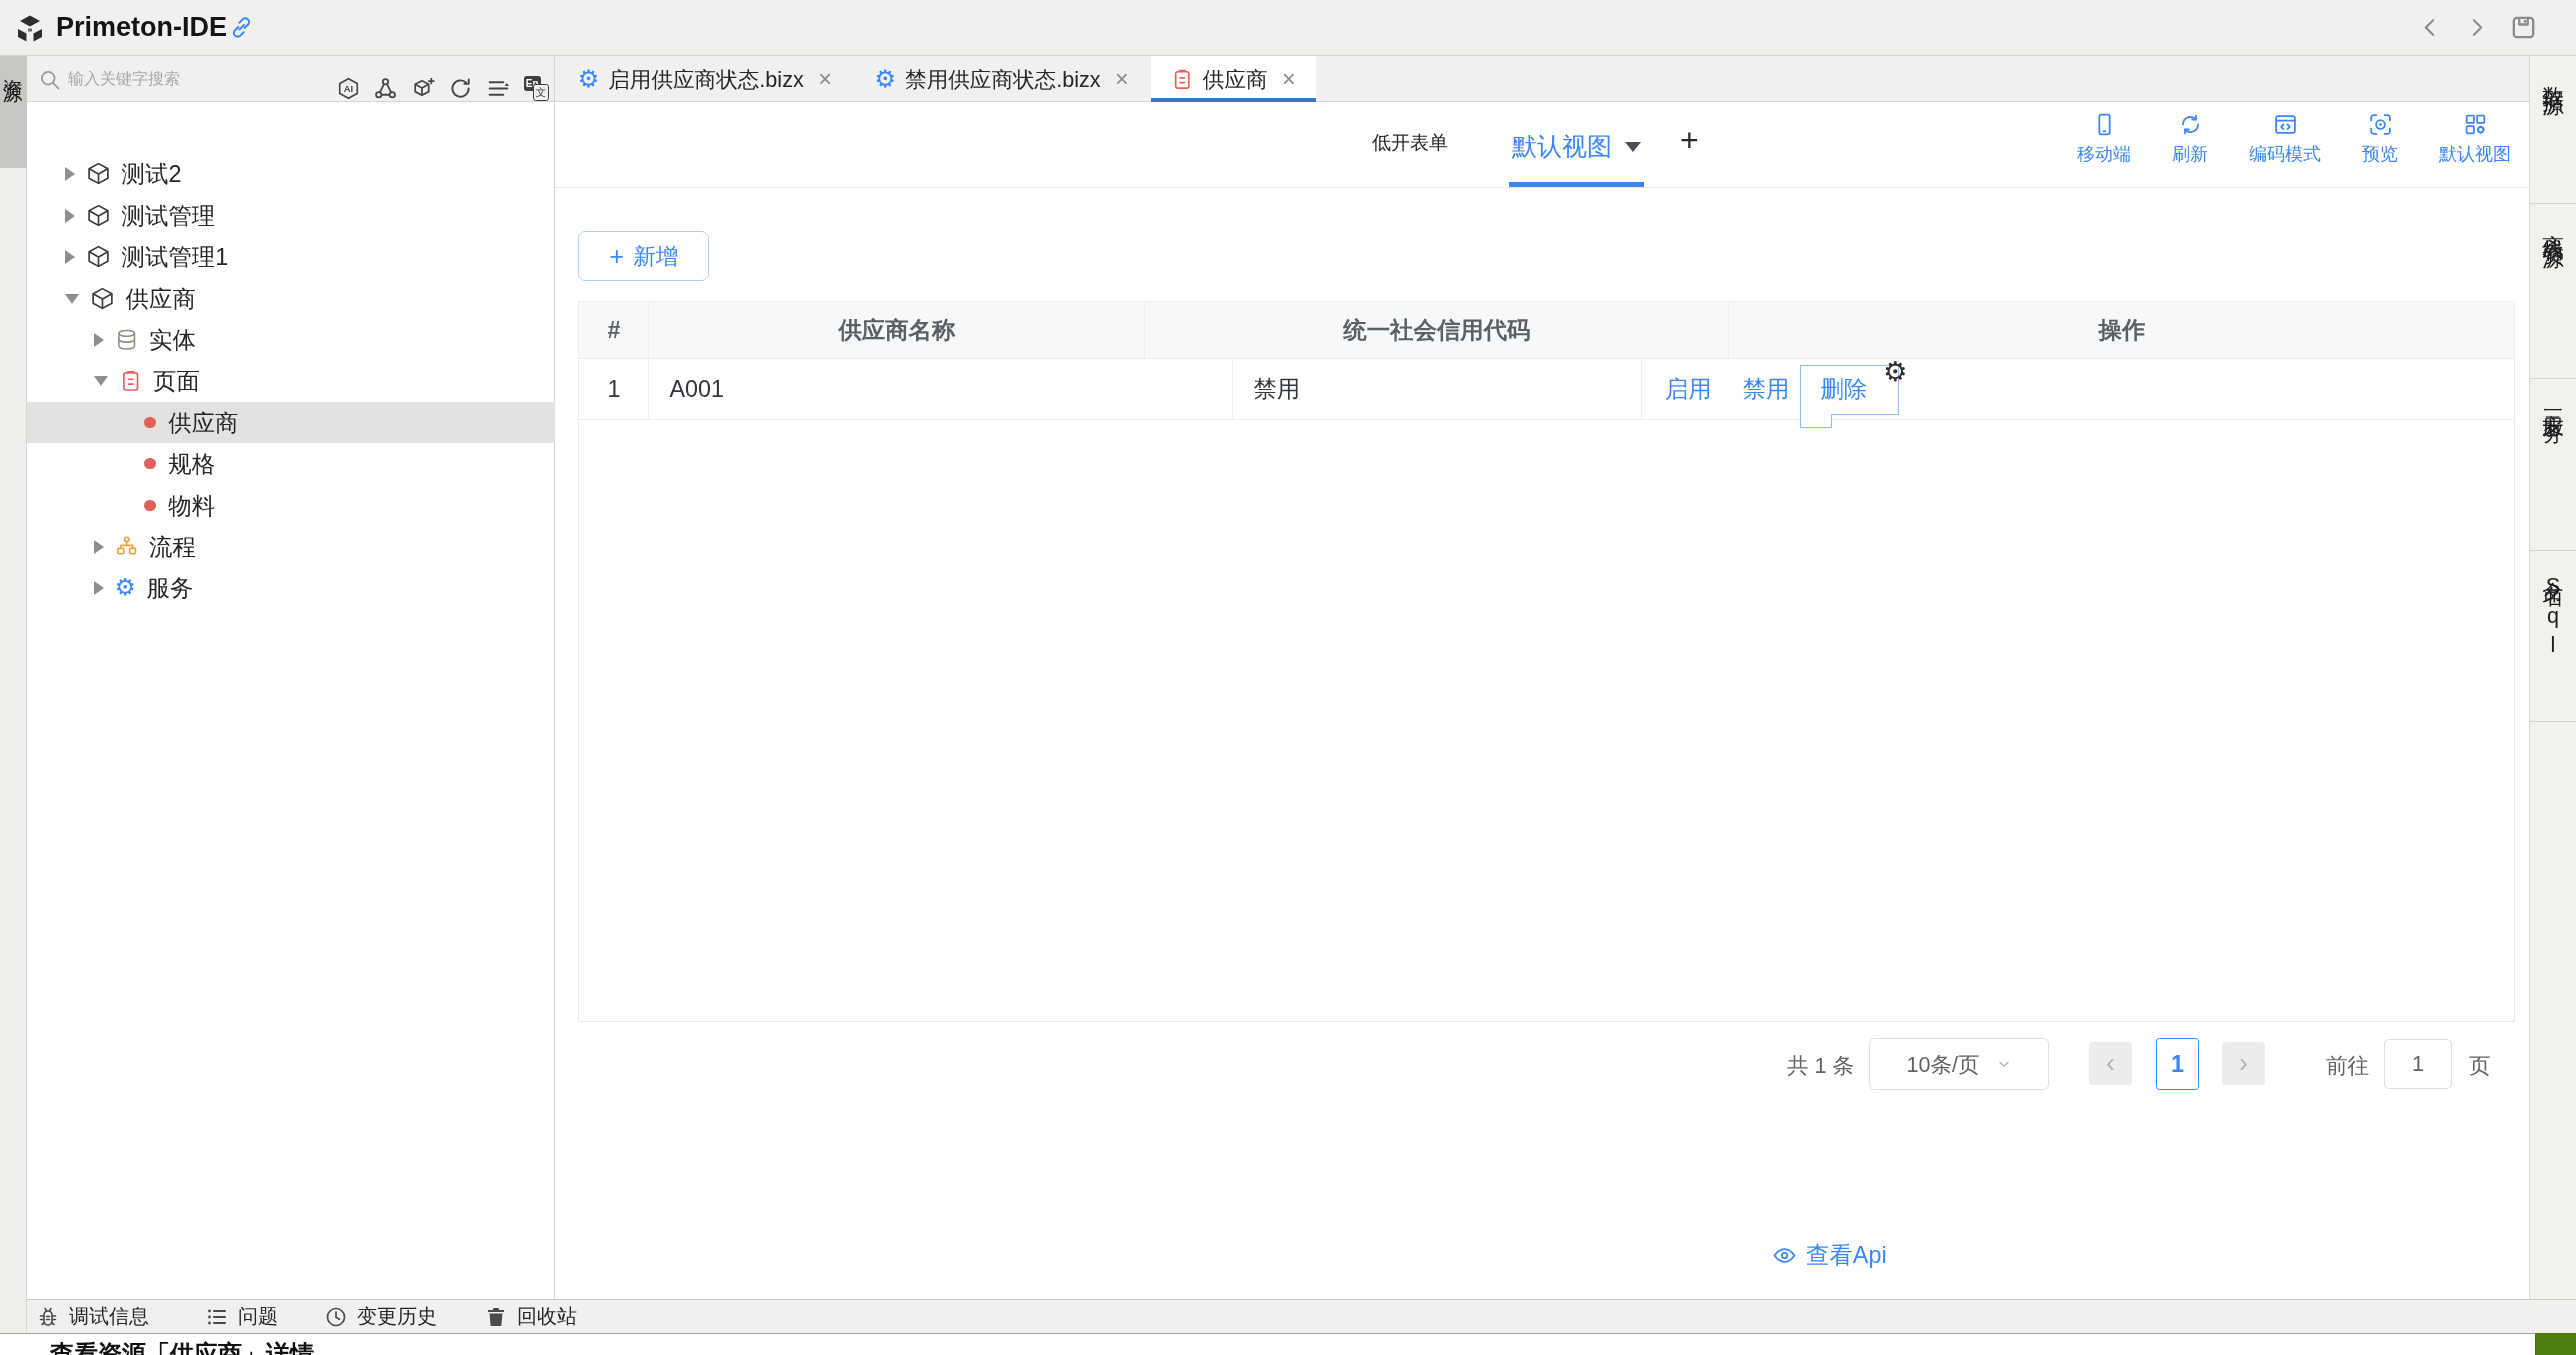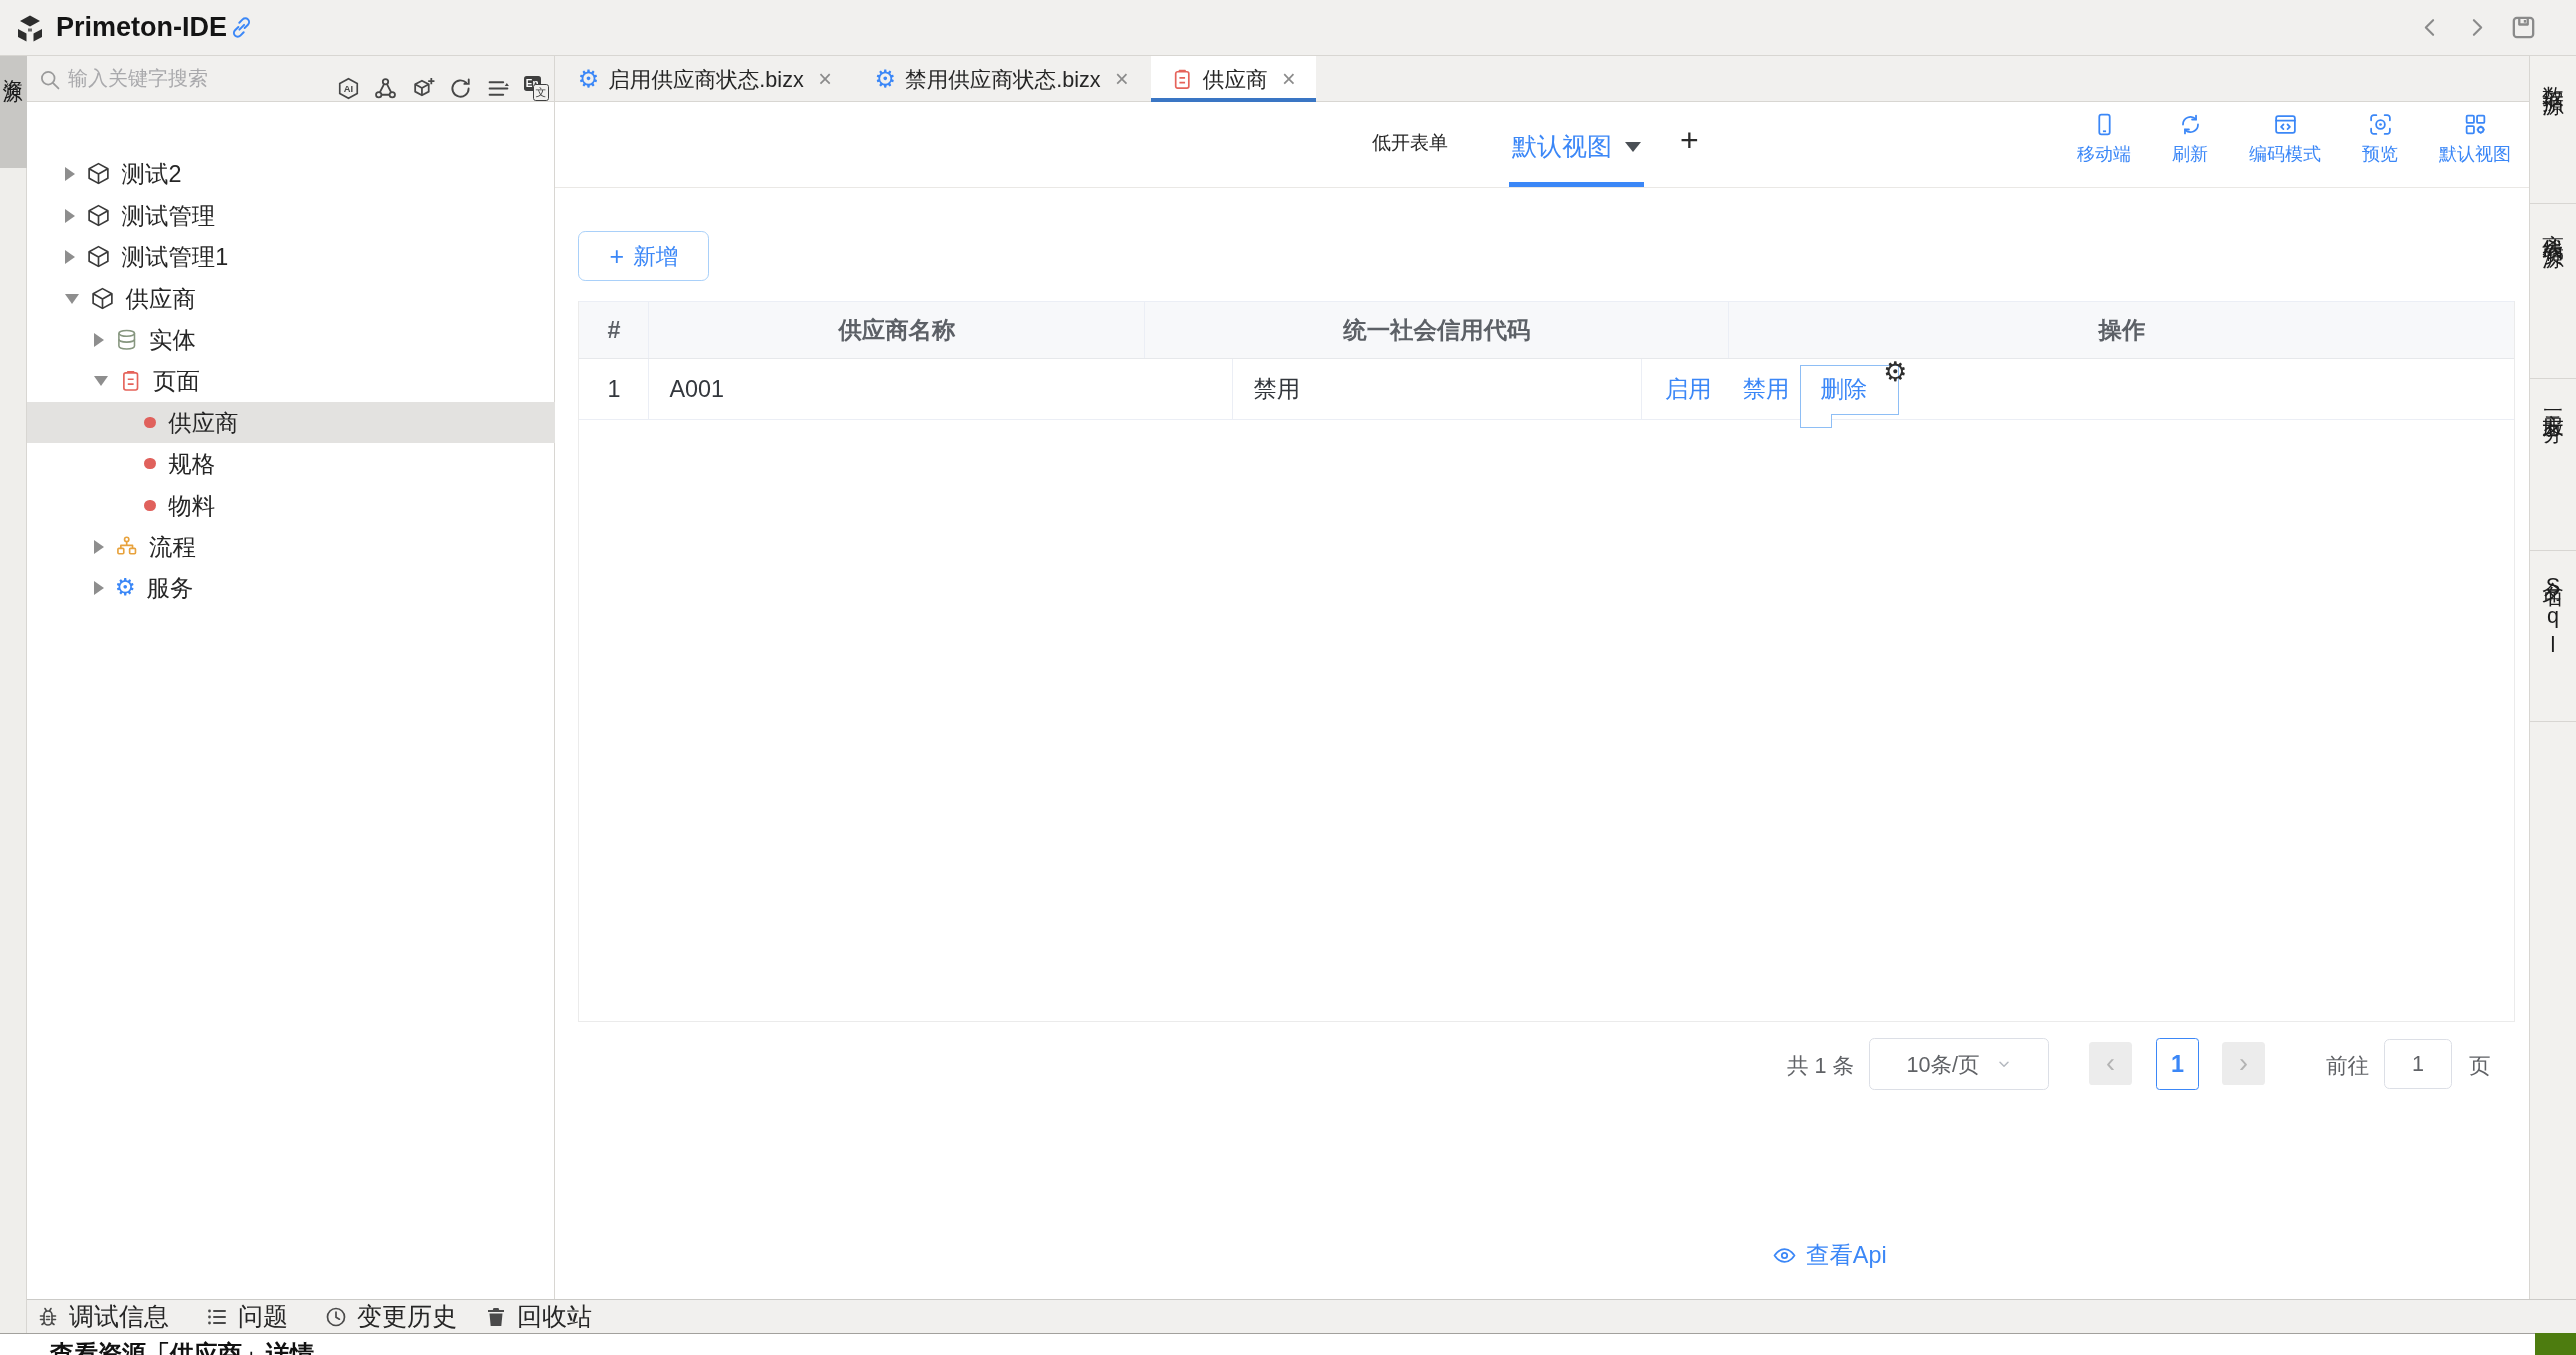--- a/index.html
+++ b/index.html
@@ -19,21 +19,21 @@
 
   
   .left-rail { position:absolute; left:0; top:56px; width:27px; height:1277px; background:#efeeeb; border-right:0.9px solid #d8d6d2; }
   .lr-tab { position:absolute; left:0; top:0; width:27px; height:112px; background:#c8c7c4; display:flex; justify-content:center; padding-top:7.2px; }
   .vtext { writing-mode:vertical-lr; text-orientation:upright; letter-spacing:3.6px; font-size:20px; color:#1c1c1c; }
 
   
   .sidebar { position:absolute; left:27px; top:56px; width:528px; height:1243px; background:#fff; border-right:0.9px solid #d8d6d2; }
   .search-row { position:absolute; left:0; top:0; width:100%; height:46px; background:#f1f0ee; border-bottom:0.9px solid #d8d6d2; }
   .search-ic { position:absolute; left:10.8px; top:11.7px; color:#9a9a9a; }
-  .search-input { position:absolute; left:41px; top:0; width:270px; height:45px; border:none; outline:none; background:transparent; font-size:20px; color:#444; font-family:Liberation Serif, serif; }
+  .search-input { position:absolute; left:41px; top:0; width:270px; height:45px; border:none; outline:none; background:transparent; font-size:16px; color:#444; font-family:Liberation Serif, serif; }
   .search-input::placeholder { color:#a9a9ac; }
   .srch-icons { position:absolute; right:5.4px; top:0; height:45px; display:flex; align-items:flex-end; gap:12.6px; color:#474747; }
   .srch-icons .ic { width:25px; height:25px; display:flex; align-items:center; justify-content:center; cursor:pointer; }
   .en-ic { position:relative; width:27px; height:27px; }
   .en-a { position:absolute; left:0; top:0; width:17px; height:15.3px; background:#3f3f3f; border-radius:2.7px; color:#fff; font-size:10px; font-weight:bold; display:flex; align-items:center; justify-content:center; }
   .en-b { position:absolute; right:0; bottom:0; width:15.3px; height:17px; border:1.8px solid #3f3f3f; border-radius:2.7px; background:#f1f0ee; color:#3f3f3f; font-size:10.8px; display:flex; align-items:center; justify-content:center; }
 
   .tree { position:absolute; left:0; top:46px; width:100%; }
   .trow { position:absolute; left:0; width:528px; height:41px; display:flex; align-items:center; cursor:pointer; }
   .trow.sel { background:#e3e2e0; }
@@ -94,21 +94,21 @@
   .api-link { position:absolute; left:1217px; top:1051px; display:flex; align-items:center; gap:9px; color:#3b87f7; font-size:23.4px; cursor:pointer; }
 
   
   .right-rail { position:absolute; left:2529px; top:56px; width:47px; height:1243px; background:#f2f1ee; border-left:0.9px solid #d8d6d2; }
   .rr-sec { width:100%; border-bottom:0.9px solid #d8d6d2; display:flex; justify-content:center; padding-top:12.6px; cursor:pointer; }
   .rr-sec .vtext { font-size:21.6px; letter-spacing:4.5px; }
   .rr1 { height:148px; } .rr2 { height:175px; } .rr3 { height:172px; } .rr4 { height:171px; }
 
   
   .statusbar { position:absolute; left:27px; top:1299px; width:2549px; height:34px; background:#f1f0ee; border-top:0.9px solid #cbcac7; }
-  .sb-item { position:absolute; top:0; height:33px; display:flex; align-items:center; gap:9px; font-size:25px; color:#262626; cursor:pointer;justify-content:center; }
+  .sb-item { position:absolute; top:0; height:33px; display:flex; align-items:center; gap:9px; font-size:20px; color:#262626; cursor:pointer;justify-content:center; }
   .sb-item svg { color:#4a4a4a; }
   .sb1 { left:9px; } .sb2 { left:178px; } .sb3 { left:297px; } .sb4 { left:457px; }
 
   .tooltip-strip { position:absolute; left:0; top:1333px; width:2535px; height:22.5px; background:#fff; border-top:1.8px solid #a2a19d; overflow:hidden; }
   .tooltip-text { position:absolute; left:50px; top:3.6px; font-size:24px; font-weight:bold; color:#111; white-space:nowrap; }
 </style>
 </head>
 <body>
 
 <div class="root">

